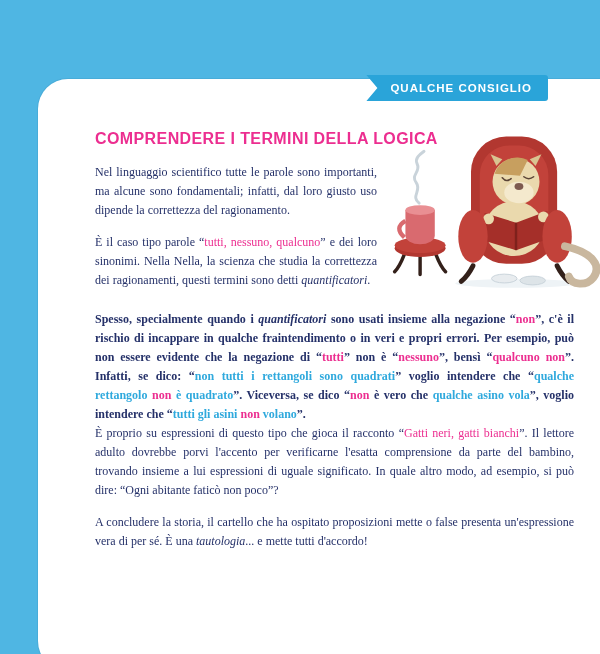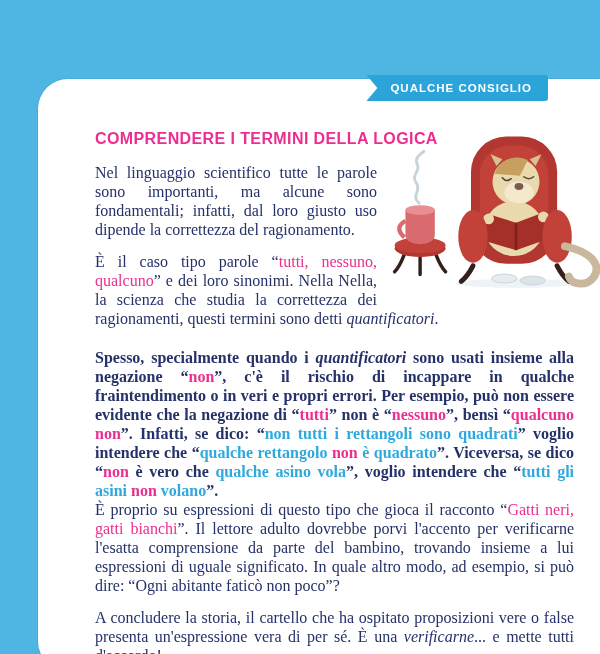--- a/index.html
+++ b/index.html
@@ -40,21 +40,21 @@
     padding:0;border:0;
   }
   .title{
     font-family:"Liberation Sans",sans-serif;
     font-size:16px;line-height:20px;font-weight:bold;
     letter-spacing:0.4px;
     color:var(--title-pink,#ec2e90);
     margin:0 0 14px 0;
   }
   .para{
-    font-size:16px;line-height:19px;
+    font-size:12px;line-height:19px;
     color:var(--body-navy,#253169);
     margin:0 0 13px 0;
     text-align:justify;
   }
   .mt-lg{margin-top:20px;}
   .mb0{margin-bottom:0;font-weight:bold;}
   .mt-sm{margin-top:6px;}
   .seg-pink{color:var(--highlight-pink,#ec2e90);}
   .seg-blue{color:var(--highlight-blue,#2fa9dd);}
   .seg-i{font-style:italic;}
@@ -116,17 +116,17 @@
 
           <ellipse cx="128" cy="149" rx="13" ry="4.5" fill="#e8ecef" stroke="#c9d3da" stroke-width="1"></ellipse>
           <ellipse cx="157" cy="151" rx="13" ry="4.5" fill="#dde4e8" stroke="#c9d3da" stroke-width="1"></ellipse>
         </svg>
       </figure>
 
       <p class="para"><span>Nel linguaggio scientifico tutte le parole sono importanti, ma alcune sono fondamentali; infatti, dal loro giusto uso dipende la correttezza del ragionamento.</span></p>
       <p class="para"><span>È il caso tipo parole “</span><span class="seg-pink">tutti, nessuno, qualcuno</span><span>” e dei loro sinonimi. Nella Nella, la scienza che studia la correttezza dei ragionamenti, questi termini sono detti </span><span class="seg-i">quantificatori</span><span>.</span></p>
       <p class="para mt-lg mb0"><span>Spesso, specialmente quando i </span><span class="seg-i">quantificatori</span><span> sono usati insieme alla negazione “</span><span class="seg-pink">non</span><span>”, c'è il rischio di incappare in qualche fraintendimento o in veri e propri errori. Per esempio, può non essere evidente che la negazione di “</span><span class="seg-pink">tutti</span><span>” non è “</span><span class="seg-pink">nessuno</span><span>”, bensì “</span><span class="seg-pink">qualcuno non</span><span>”. Infatti, se dico: “</span><span class="seg-blue">non tutti i rettangoli sono quadrati</span><span>” voglio intendere che “</span><span class="seg-blue">qualche rettangolo </span><span class="seg-pink">non</span><span class="seg-blue"> è quadrato</span><span>”. Viceversa, se dico “</span><span class="seg-pink">non</span><span> è vero che </span><span class="seg-blue">qualche asino vola</span><span>”, voglio intendere che “</span><span class="seg-blue">tutti gli asini </span><span class="seg-pink">non</span><span class="seg-blue"> volano</span><span>”.</span></p>
       <p class="para"><span>È proprio su espressioni di questo tipo che gioca il racconto “</span><span class="seg-pink">Gatti neri, gatti bianchi</span><span>”. Il lettore adulto dovrebbe porvi l'accento per verificarne l'esatta comprensione da parte del bambino, trovando insieme a lui espressioni di uguale significato. In quale altro modo, ad esempio, si può dire: “Ogni abitante faticò non poco”?</span></p>
-      <p class="para mt-sm"><span>A concludere la storia, il cartello che ha ospitato proposizioni vere o false presenta un'espressione vera di per sé. È una </span><span class="seg-i">verificarne</span><span>... e mette tutti d'accordo!</span></p>
+      <p class="para mt-sm"><span>A concludere la storia, il cartello che ha ospitato proposizioni mette o false presenta un'espressione vera di per sé. È una </span><span class="seg-i">tautologia</span><span>... e mette tutti d'accordo!</span></p>
 
     </div>
   </div>
 </div>
 
 </body></html>

